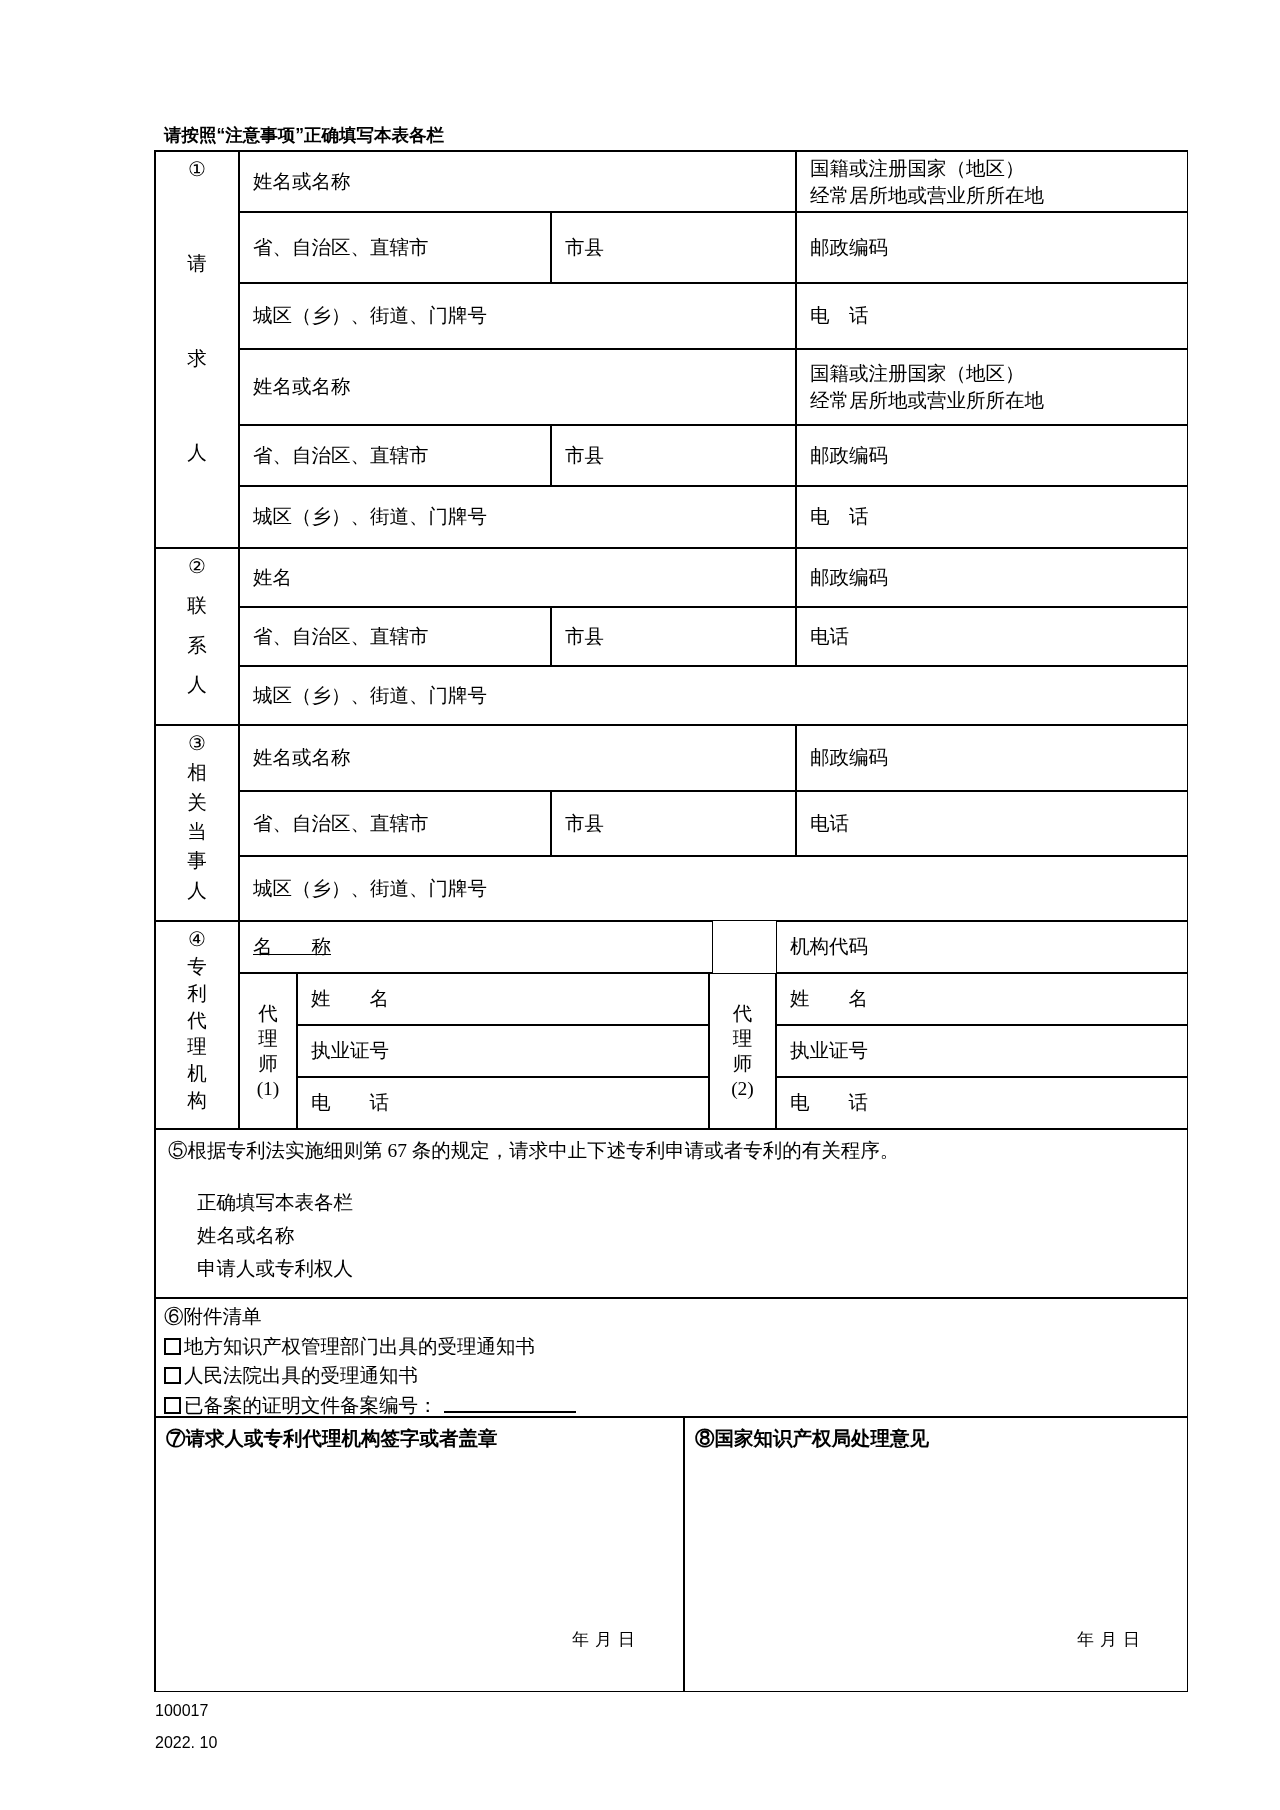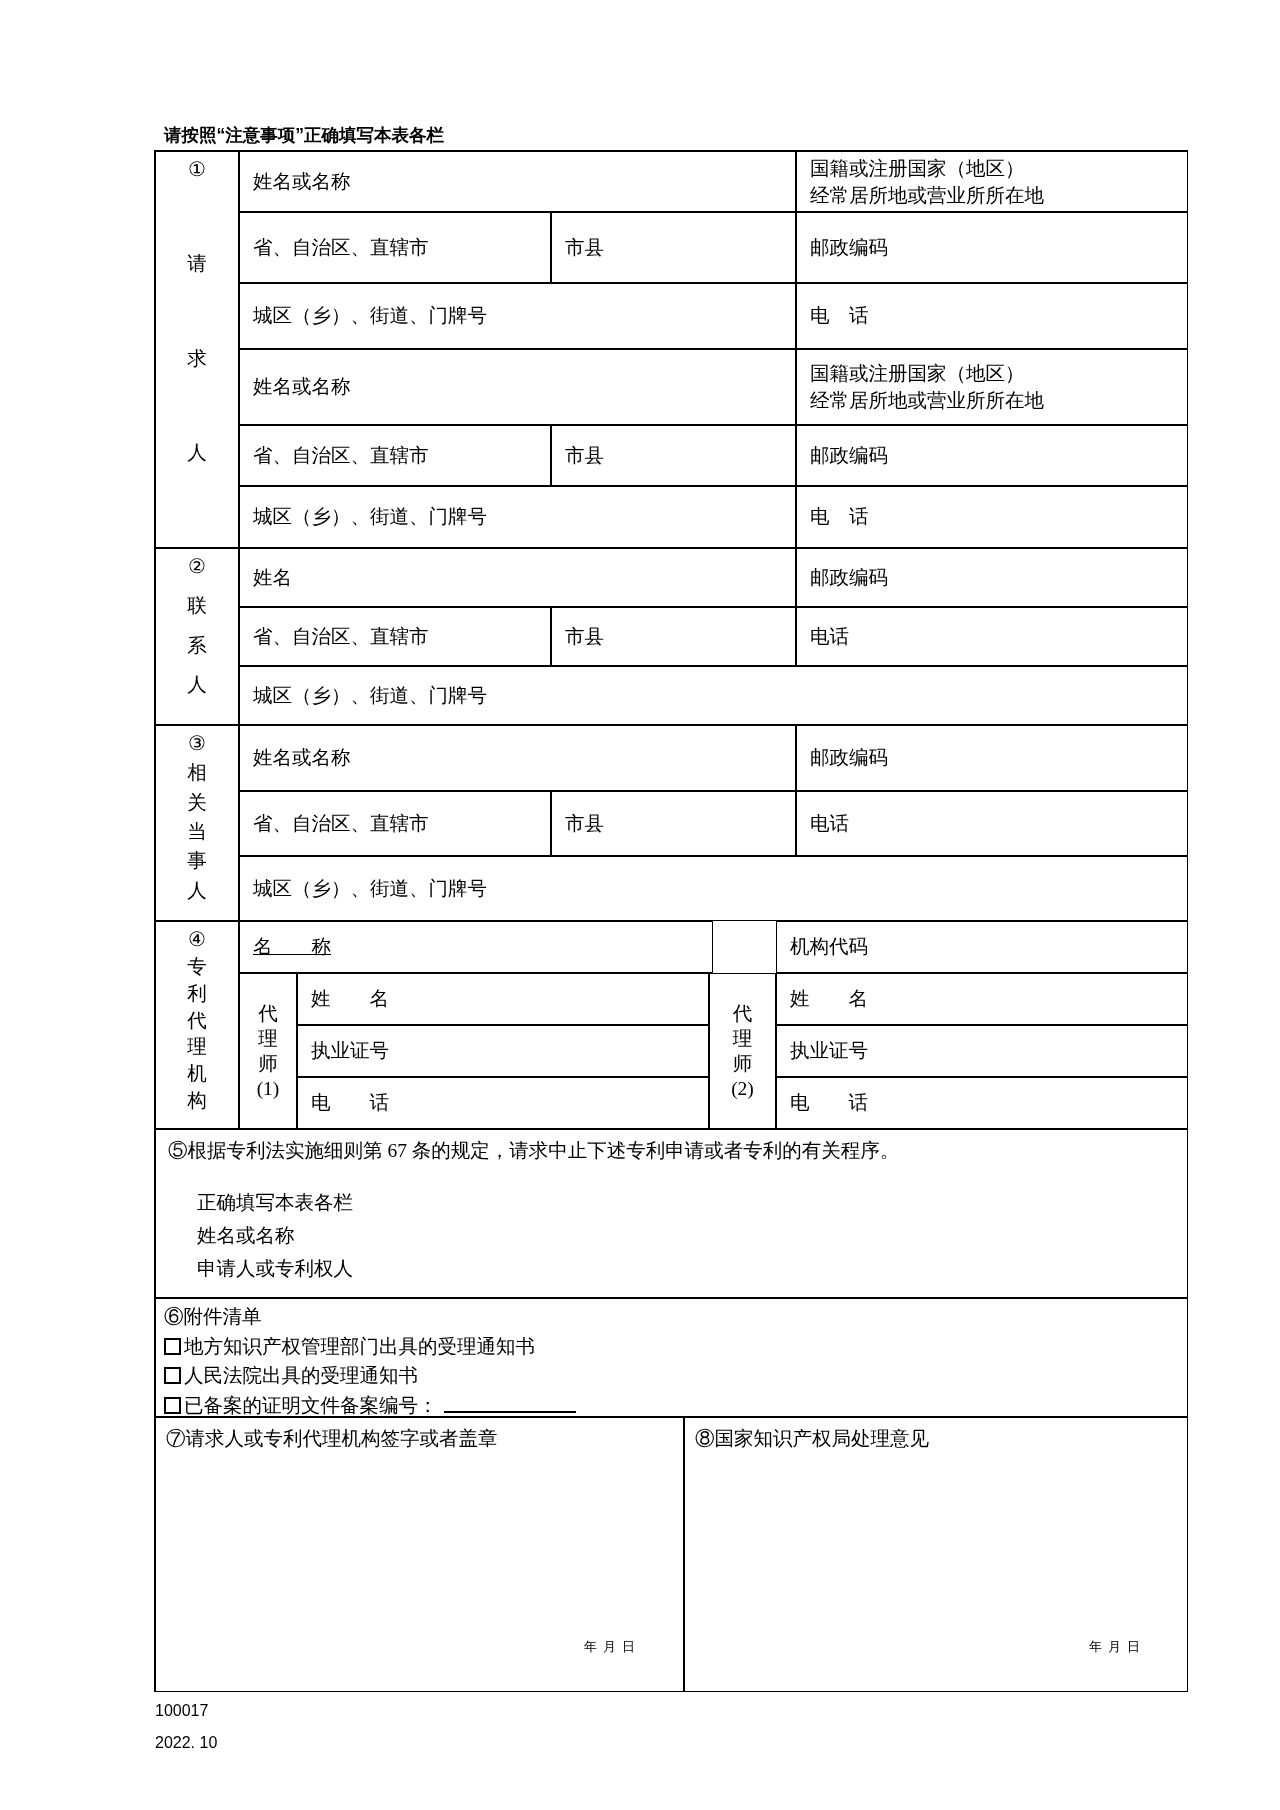--- a/index.html
+++ b/index.html
@@ -26,22 +26,22 @@
   .blk{align-items:flex-start;flex-direction:column;}
   .s5{padding:8px 12px 0 12px;}
   .s5 .line{margin-left:29px;line-height:33px;}
   .s5 .intro{line-height:26px;margin-bottom:22px;}
   .s6{padding:3px 8px 8px 8px;}
   .s6 .row{line-height:29.5px;display:flex;align-items:center;}
   .cb{display:inline-block;width:17px;height:17px;border:2px solid #000;
       box-sizing:border-box;margin-right:3px;flex:0 0 auto;}
   .uline{display:inline-block;width:132px;border-bottom:2px solid #000;height:14px;margin-left:6px;}
   .corner{padding:0;align-items:flex-start;}
-  .cellhead{position:absolute;top:9px;left:10px;font-size:19.5px;}
-  .datemark{position:absolute;bottom:33px;right:42px;font-size:13px;letter-spacing:6px;white-space:nowrap;}
+  .cellhead{position:absolute;top:9px;left:10px;font-size:19.5px;font-weight:bold;}
+  .datemark{position:absolute;bottom:40px;right:42px;font-size:17px;letter-spacing:6px;white-space:nowrap;}
   .fline{position:absolute;left:155px;font-family:"Liberation Sans","DejaVu Sans",sans-serif;
          font-size:16px;}
 </style>
 </head>
 <body>
 
 <div class="page">
 
   <div class="subtitle">请按照“注意事项”正确填写本表各栏</div>
 

